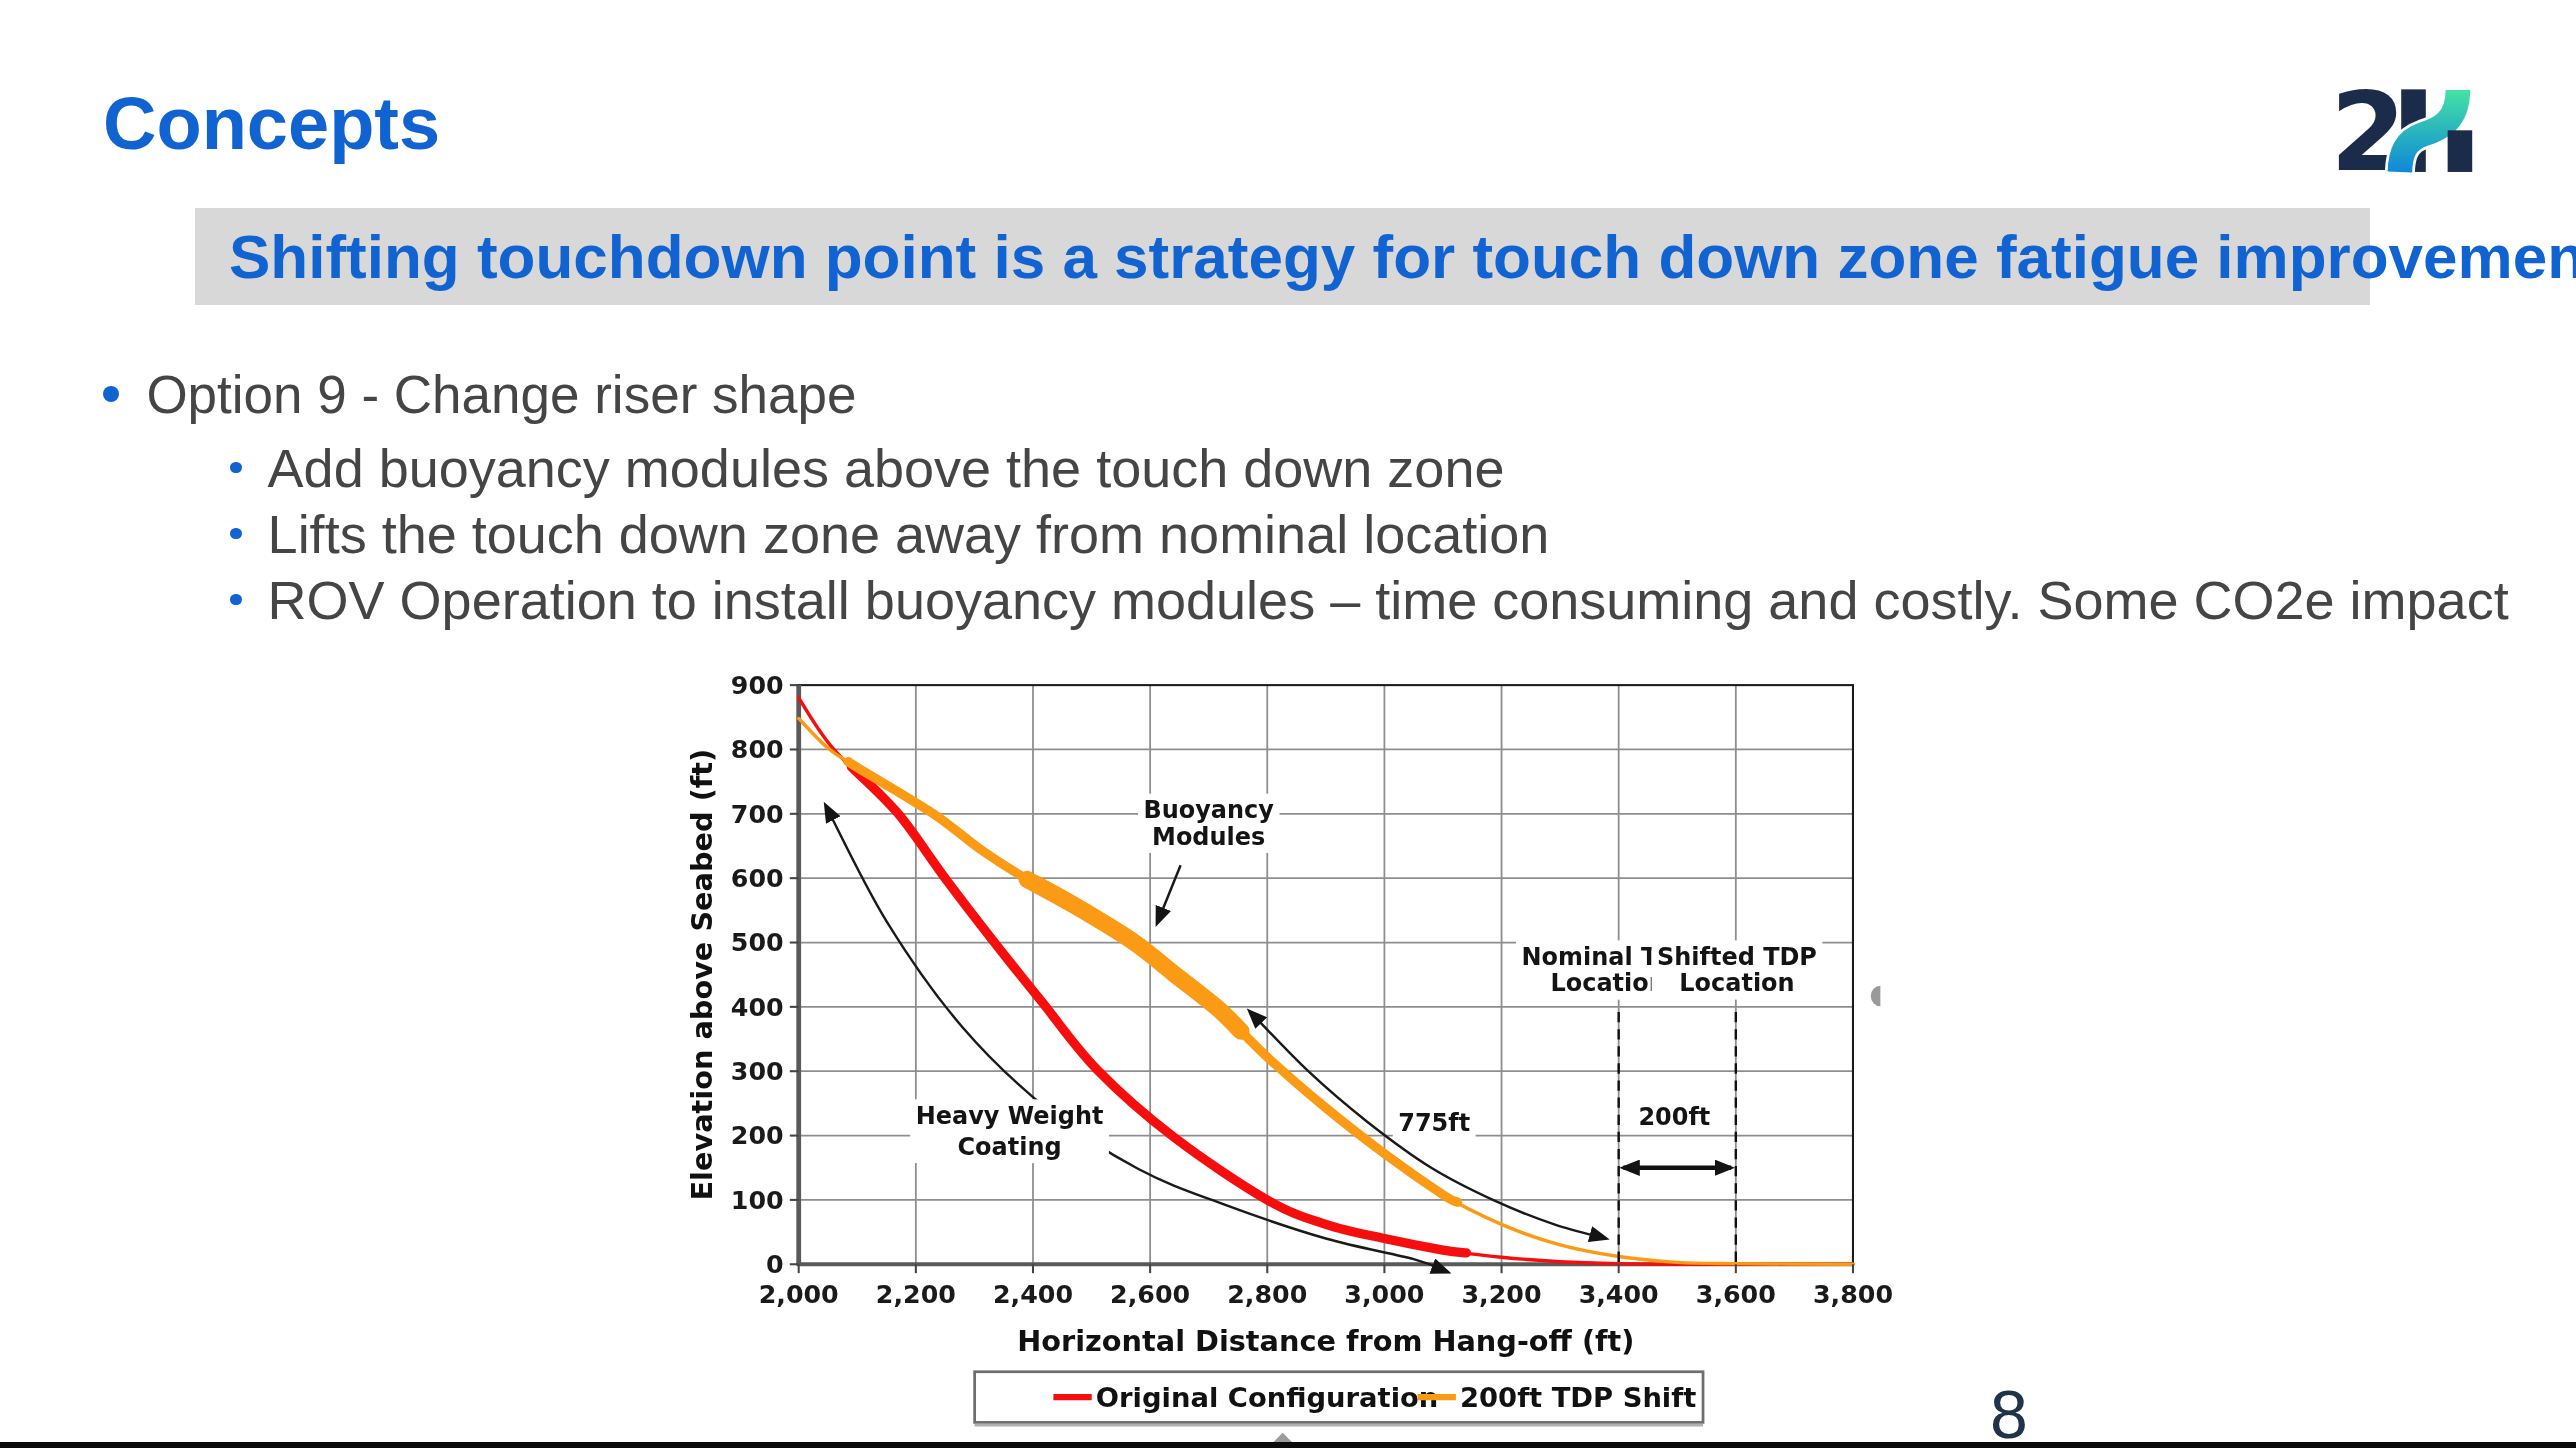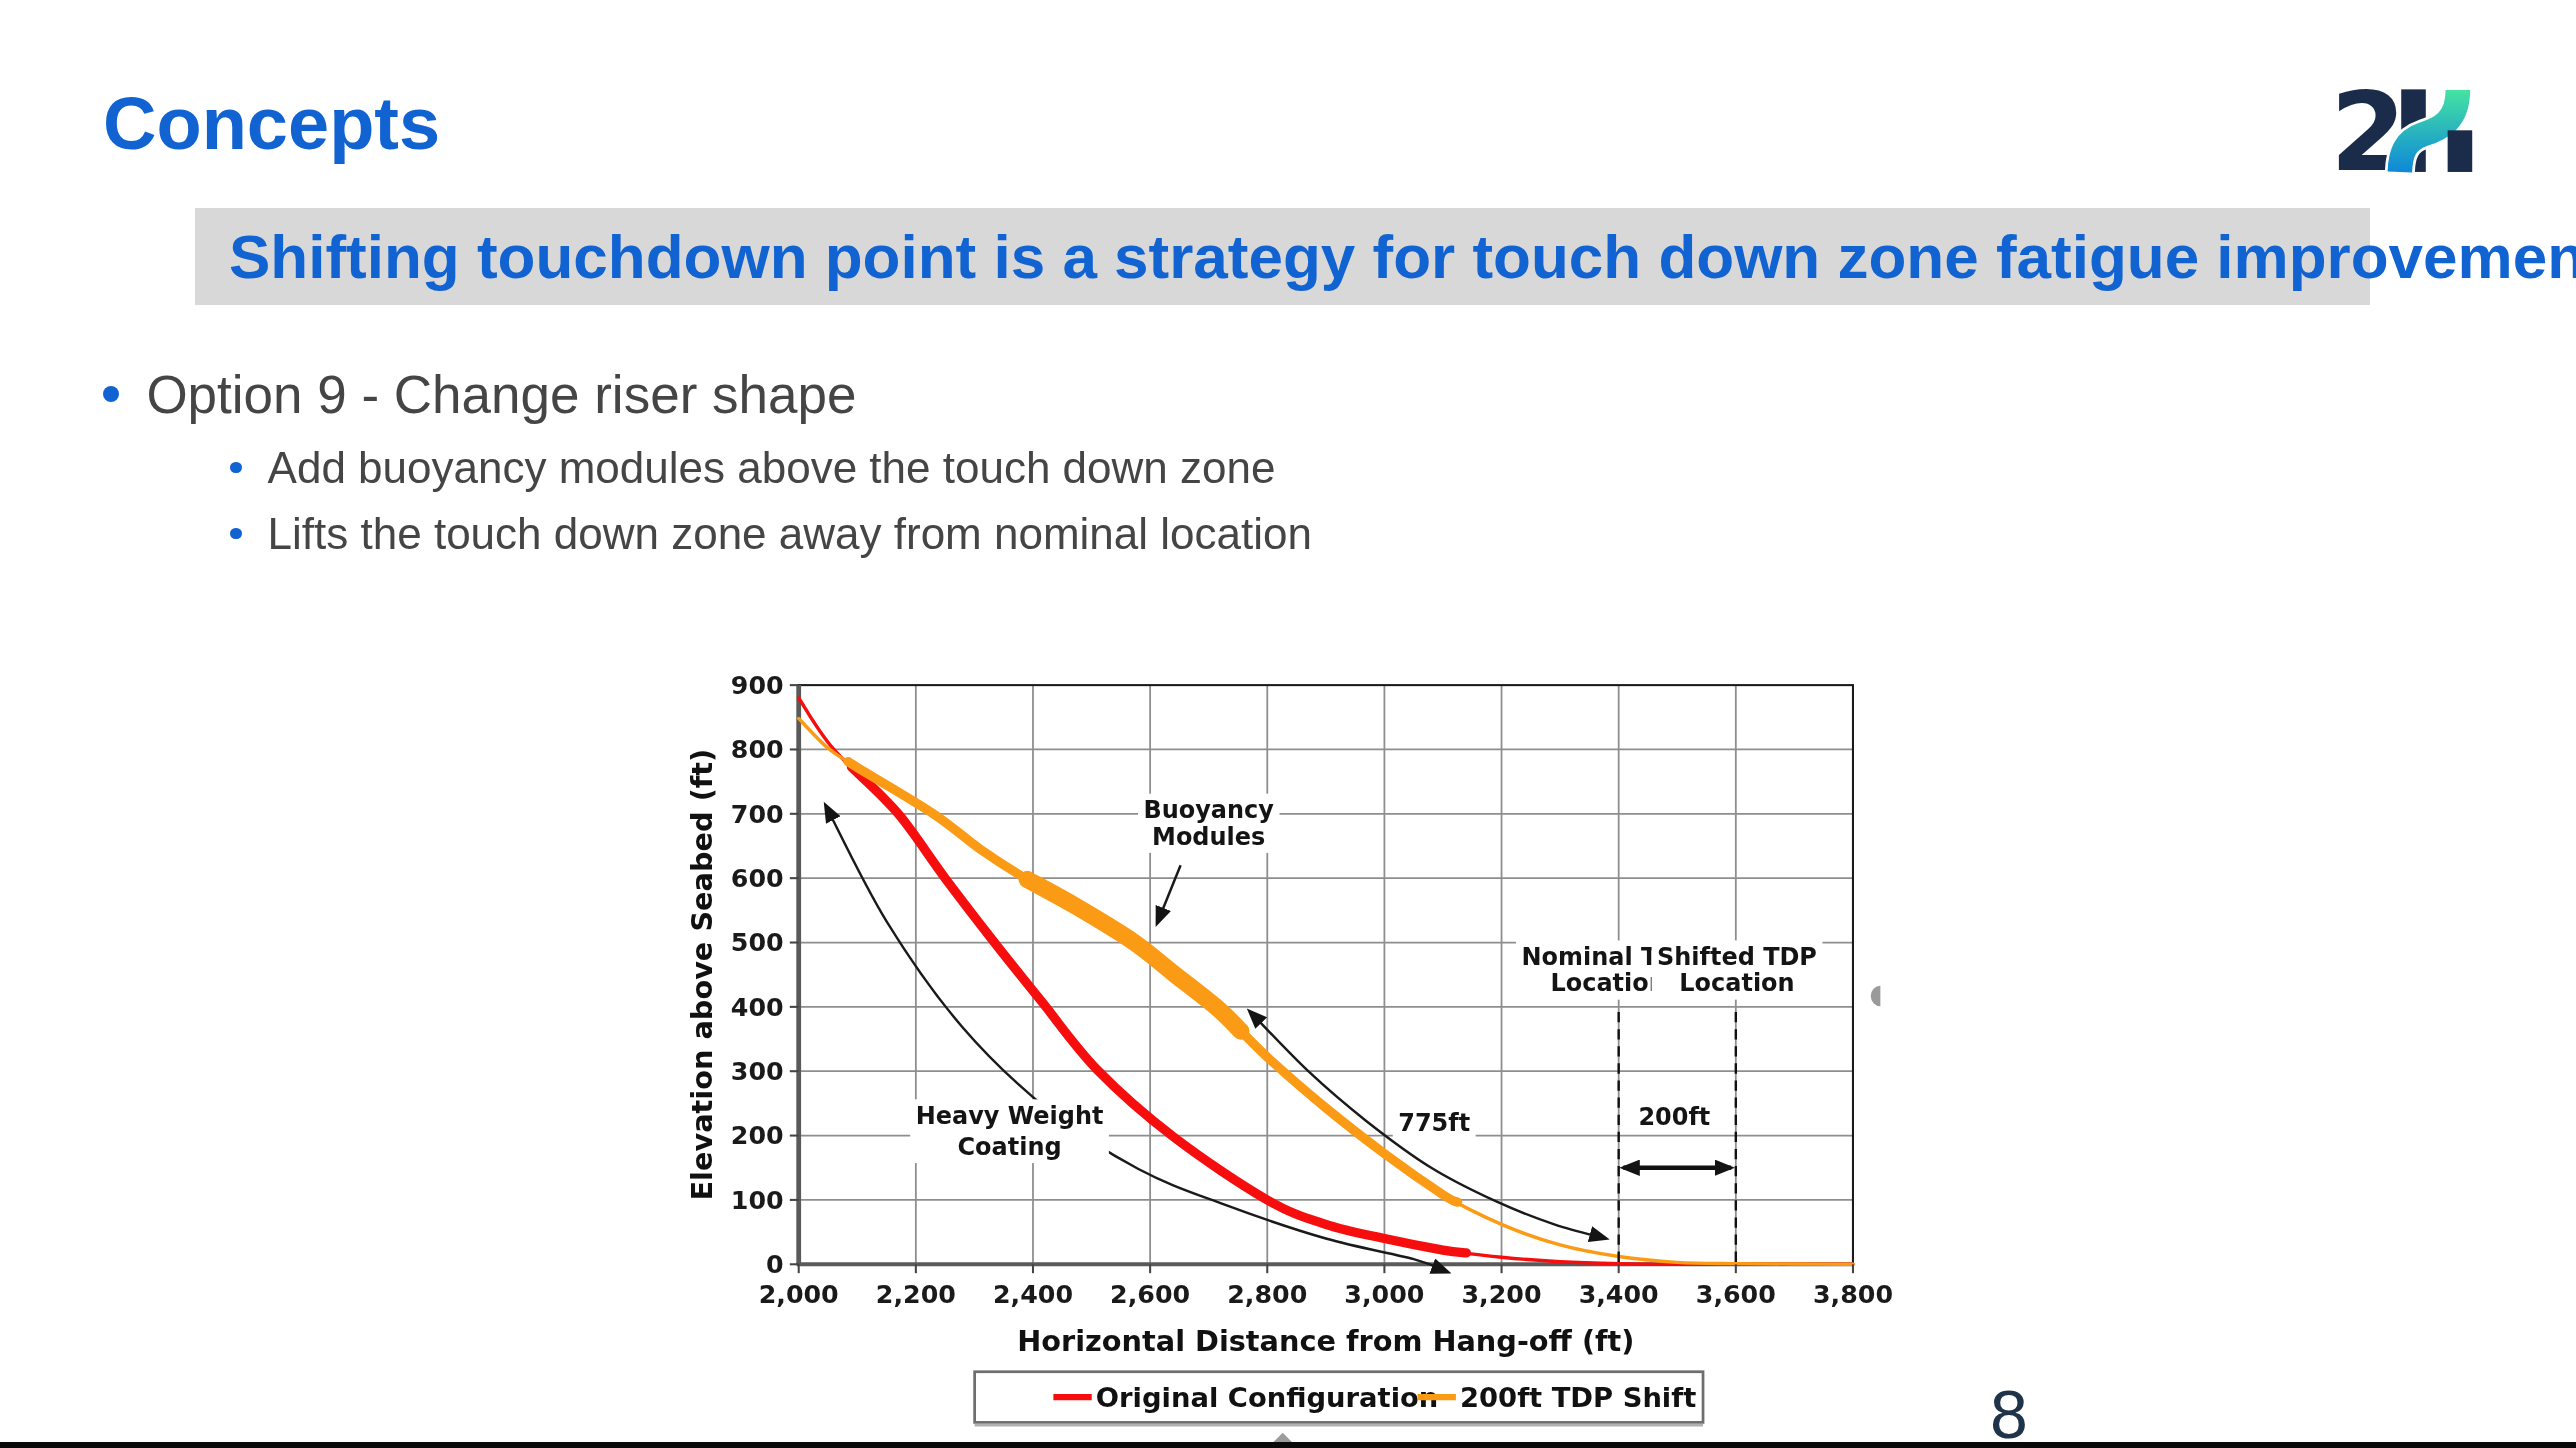--- a/index.html
+++ b/index.html
@@ -18,21 +18,21 @@
     background:#D8D8D8;display:flex;align-items:center;
   }
   .banner span{font-size:62px;font-weight:bold;padding-left:34px;white-space:nowrap;}
   .b-row{position:absolute;display:flex;align-items:center;color:#454545;}
   .b-dot{border-radius:50%;flex:0 0 auto;}
   .lvl1{left:103px;top:361px;height:66px;}
   .lvl1 .b-dot{width:16.4px;height:16.4px;margin-right:27px;}
   .lvl1 .b-text{font-size:53px;}
   .lvl2{left:230px;height:51px;}
   .lvl2 .b-dot{width:11.6px;height:11.6px;margin-right:26px;}
-  .lvl2 .b-text{font-size:44px;}
+  .lvl2 .b-text{font-size:54px;}
   .page-num{
     position:absolute;left:1990px;top:1375px;font-size:68px;color:#203449;
     font-weight:normal;
   }
   .edge-bottom{position:absolute;left:0;bottom:0;width:2576px;height:7.5px;background:#0a0a0a;}
   .edge-right{position:absolute;right:0;top:0;width:4.8px;height:1449px;background:#0a0a0a;}
   #chart-svg{position:absolute;left:671px;top:668px;}
   #chart-svg text{font-family:"DejaVu Sans",sans-serif;}
 </style>
 </head>
@@ -68,20 +68,24 @@
     <span class="b-text" style="color: rgb(69, 69, 69);">Option 9 - Change riser shape</span>
   </div>
 
   <div class="b-row lvl2" style="top:442px;">
     <span class="b-dot" style="background: rgb(17, 99, 210);"></span>
     <span class="b-text" style="color: rgb(69, 69, 69);">Add buoyancy modules above the touch down zone</span>
   </div>
   <div class="b-row lvl2" style="top:508px;">
     <span class="b-dot" style="background: rgb(17, 99, 210);"></span>
     <span class="b-text" style="color: rgb(69, 69, 69);">Lifts the touch down zone away from nominal location</span>
+  </div>
+  <div class="b-row lvl2" style="top:574px;">
+    <span class="b-dot" style="background: rgb(17, 99, 210);"></span>
+    <span class="b-text" style="color: rgb(69, 69, 69);">ROV Operation to install buoyancy modules – time consuming and costly. Some CO2e impact</span>
   </div>
 
   <svg id="chart-svg" width="1233" height="777" viewBox="0 0 1800 1135">
       <defs>
         <marker id="ah" orient="auto-start-reverse" markerUnits="userSpaceOnUse" markerWidth="30" markerHeight="24" refX="24" refY="12">
           <path d="M0,0 L30,12 L0,24 Z" fill="#141414"></path>
         </marker>
       </defs>
       <g>
         <line x1="357.1111111111111" y1="25" x2="357.1111111111111" y2="871" stroke="#8E8E8E" stroke-width="2.6"></line>

